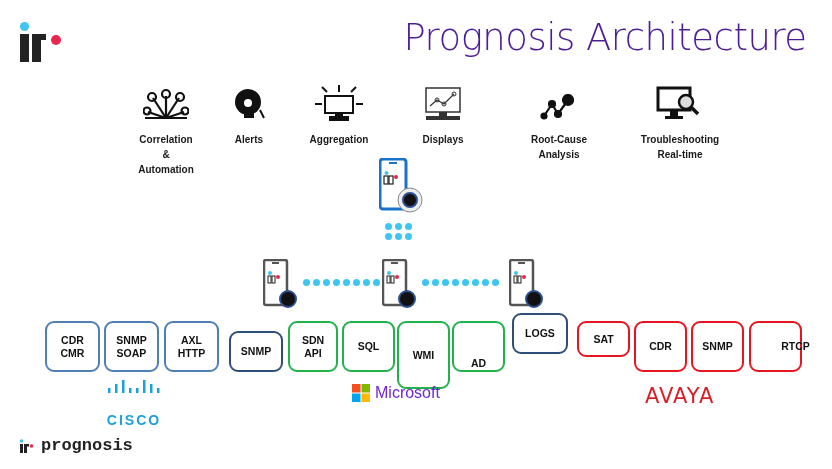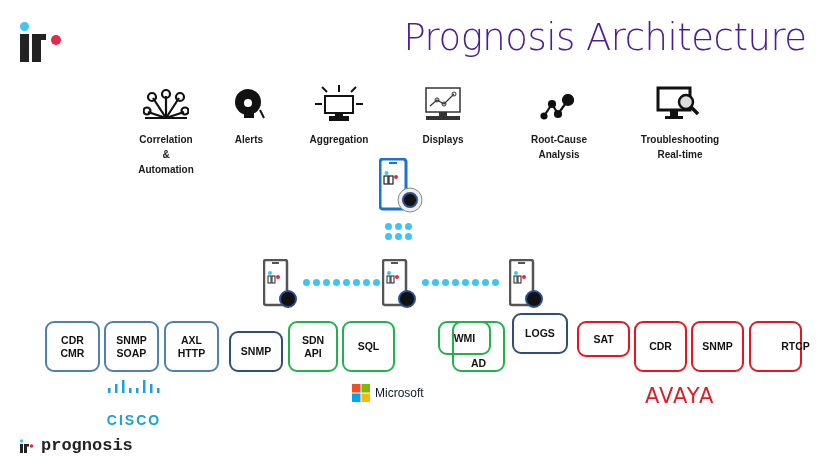--- a/index.html
+++ b/index.html
@@ -230,21 +230,21 @@
 
 <div class="box b-ms" style="left:288px;top:321px;width:50px;height:51px;">
   <div>
       <div>SDN</div>
       <div>API</div>
     </div>
 </div>
 <div class="box b-ms" style="left:342px;top:321px;width:53px;height:51px;">
   <div>SQL</div>
 </div>
-<div class="box b-ms" style="left:397px;top:321px;width:53px;height:34px;margin-left:41px;">
+<div class="box b-ms" style="left:397px;top:321px;width:53px;height:68px;">
   <div>WMI</div>
 </div>
 <div class="box b-ms" style="left:452px;top:321px;width:53px;height:51px;align-items:flex-end;">
   <div>AD</div>
 </div>
 
 <div class="box b-generic" style="left:512px;top:313px;width:56px;height:41px;">
   <div>LOGS</div>
 </div>
 
@@ -277,21 +277,21 @@
   <div style="color:#1ba0d7;font-weight:bold;font-size:14px;letter-spacing:2px;margin-top:18px;">CISCO</div>
 </div>
 
 <div class="abs" style="left:352px;top:384px;display:flex;align-items:center;gap:5px;">
   <svg width="18" height="18" viewBox="0 0 18 18">
     <rect x="0" y="0" width="8.5" height="8.5" fill="#f25022"></rect>
     <rect x="9.5" y="0" width="8.5" height="8.5" fill="#7fba00"></rect>
     <rect x="0" y="9.5" width="8.5" height="8.5" fill="#00a4ef"></rect>
     <rect x="9.5" y="9.5" width="8.5" height="8.5" fill="#ffb900"></rect>
   </svg>
-  <span style="color:#0f172a;font-size:12px;">Microsoft</span>
+  <span style="color:#6d28d9;font-size:16px;">Microsoft</span>
 </div>
 
 <div class="abs" style="left:645px;top:384px;color:#d81f26;font-size:21px;letter-spacing:1px;font-family:'DejaVu Sans',sans-serif;">AVAYA</div>
 
 <div class="abs" style="left:19px;top:436px;display:flex;align-items:center;gap:6px;">
   <svg width="16" height="14" viewBox="0 0 16 14">
     <circle cx="2.5" cy="2" r="1.8" fill="#3ec6f0"></circle>
     <rect x="1" y="5" width="3" height="9" fill="#222"></rect>
     <rect x="5" y="5" width="3" height="9" fill="#222"></rect>
     <rect x="5" y="5" width="5" height="2.5" fill="#222"></rect>

